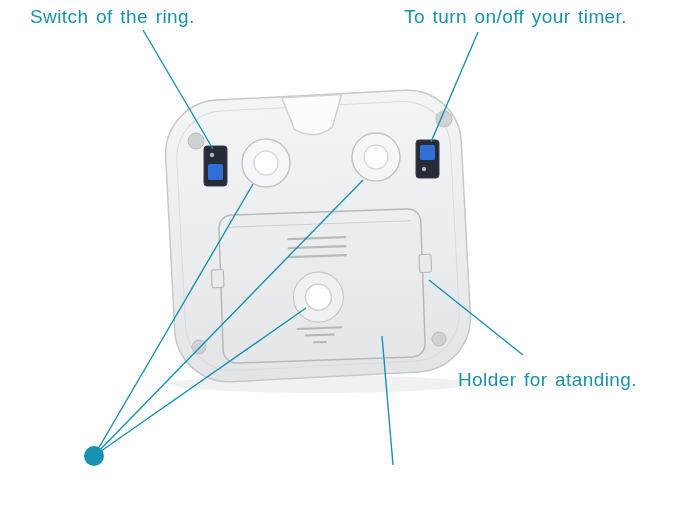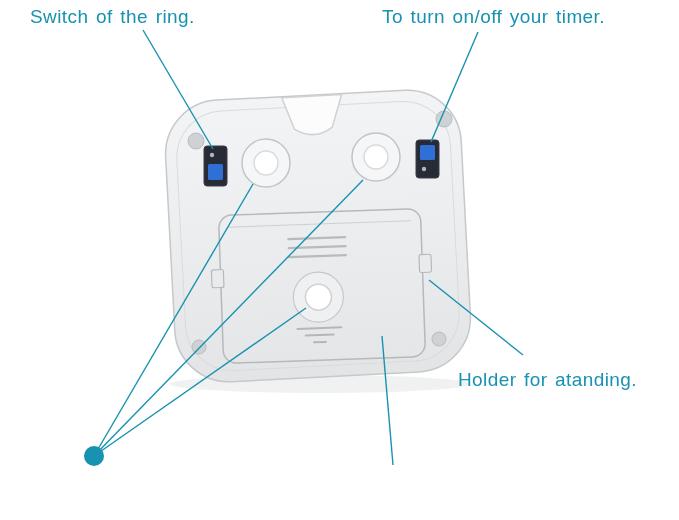--- a/index.html
+++ b/index.html
@@ -14,21 +14,21 @@
   .label {
     position:absolute;
     color:#1792b0;
     font-size:19px;
     letter-spacing:0.4px;
     word-spacing:2px;
     white-space:nowrap;
     line-height:23px;
   }
   .lbl-switch-ring { left:30px;  top:5px; }
-  .lbl-timer       { left:382px; top:5px;text-align:right; }
+  .lbl-timer       { left:404px; top:5px;text-align:right; }
   .lbl-holder      { left:458px; top:368px; }
   .lbl-magnet      { left:38px;  top:467px; }
   .lbl-battery     { left:345px; top:467px; }
 </style>
 </head>
 <body>
 
 <div class="canvas">
 
   <svg class="art" width="679" height="520" viewBox="0 0 679 520">

